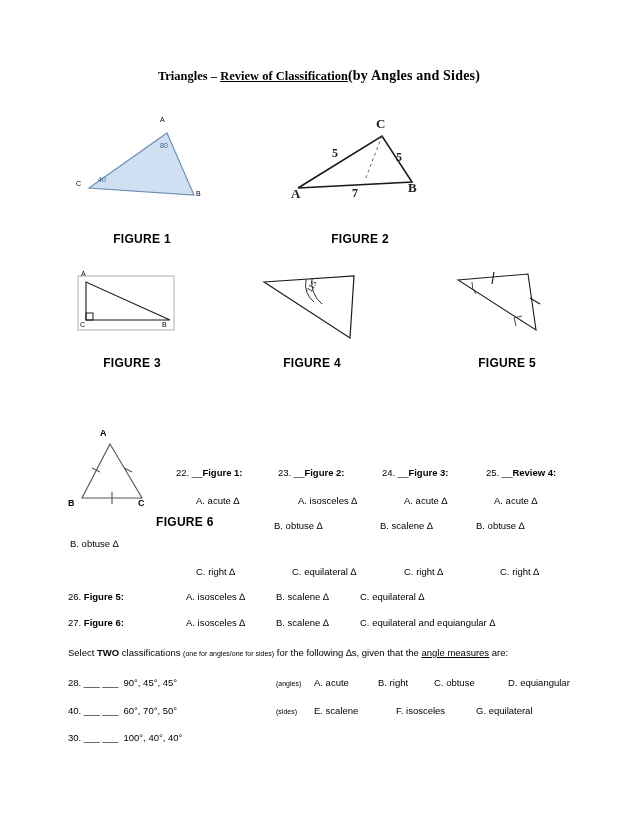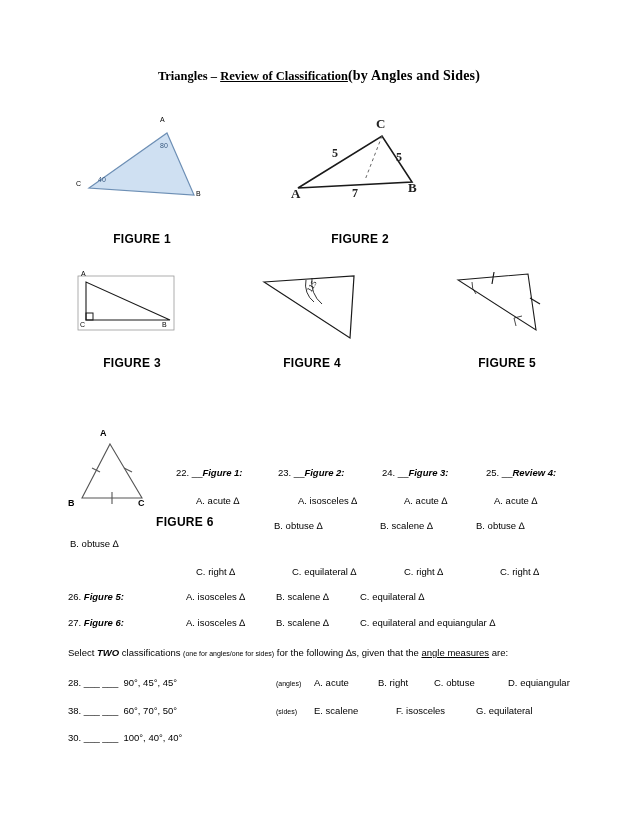--- a/index.html
+++ b/index.html
@@ -62,21 +62,21 @@
     color: #222;
   }
 
   
   .txt {
     font-family: "Liberation Sans", sans-serif;
     font-size: 9.5px;
     color: #000;
     white-space: nowrap;
   }
-  .txt-b { font-weight: bold; font-style: italic; }
+  .txt-b { font-weight: bold; }
   .txt-u { text-decoration: underline; }
   .tiny {
     font-family: "Liberation Sans", sans-serif;
     font-size: 7px;
     color: #000;
   }
 
   svg { display: block; overflow: visible; }
 </style>
 </head>
@@ -187,21 +187,21 @@
   <div class="abs txt" style="left:360px; top:591px;">C.  equilateral ∆</div>
 
   <div class="abs txt" style="left:68px; top:617px;"><span>27.</span>&nbsp;<span class="txt-b">Figure 6:</span></div>
   <div class="abs txt" style="left:186px; top:617px;">A.  isosceles ∆</div>
   <div class="abs txt" style="left:276px; top:617px;">B.  scalene ∆</div>
   <div class="abs txt" style="left:360px; top:617px;">C.  equilateral and equiangular ∆</div>
 
   <div class="abs txt" style="left:68px; top:647px;"><span>Select </span><span class="txt-b">TWO</span><span> classifications </span><span class="tiny">(one for angles/one for sides)</span><span> for the following ∆s, given that the </span><span class="txt-u">angle measures</span><span> are:</span></div>
 
   <div class="abs txt" style="left:68px; top:677px;"><span>28. ___  ___</span>&nbsp;&nbsp;<span>90°, 45°, 45°</span></div>
-  <div class="abs txt" style="left:68px; top:705px;"><span>38. ___  ___</span>&nbsp;&nbsp;<span>60°, 70°, 50°</span></div>
+  <div class="abs txt" style="left:68px; top:705px;"><span>40. ___  ___</span>&nbsp;&nbsp;<span>60°, 70°, 50°</span></div>
   <div class="abs txt" style="left:68px; top:732px;"><span>30. ___  ___</span>&nbsp;&nbsp;<span>100°, 40°, 40°</span></div>
 
   <div class="abs tiny" style="left:276px; top:680px;">(angles)</div>
   <div class="abs txt" style="left:314px; top:677px;">A.  acute</div>
   <div class="abs txt" style="left:378px; top:677px;">B.  right</div>
   <div class="abs txt" style="left:434px; top:677px;">C.  obtuse</div>
   <div class="abs txt" style="left:508px; top:677px;">D.  equiangular</div>
 
   <div class="abs tiny" style="left:276px; top:708px;">(sides)</div>
   <div class="abs txt" style="left:314px; top:705px;">E.  scalene</div>

